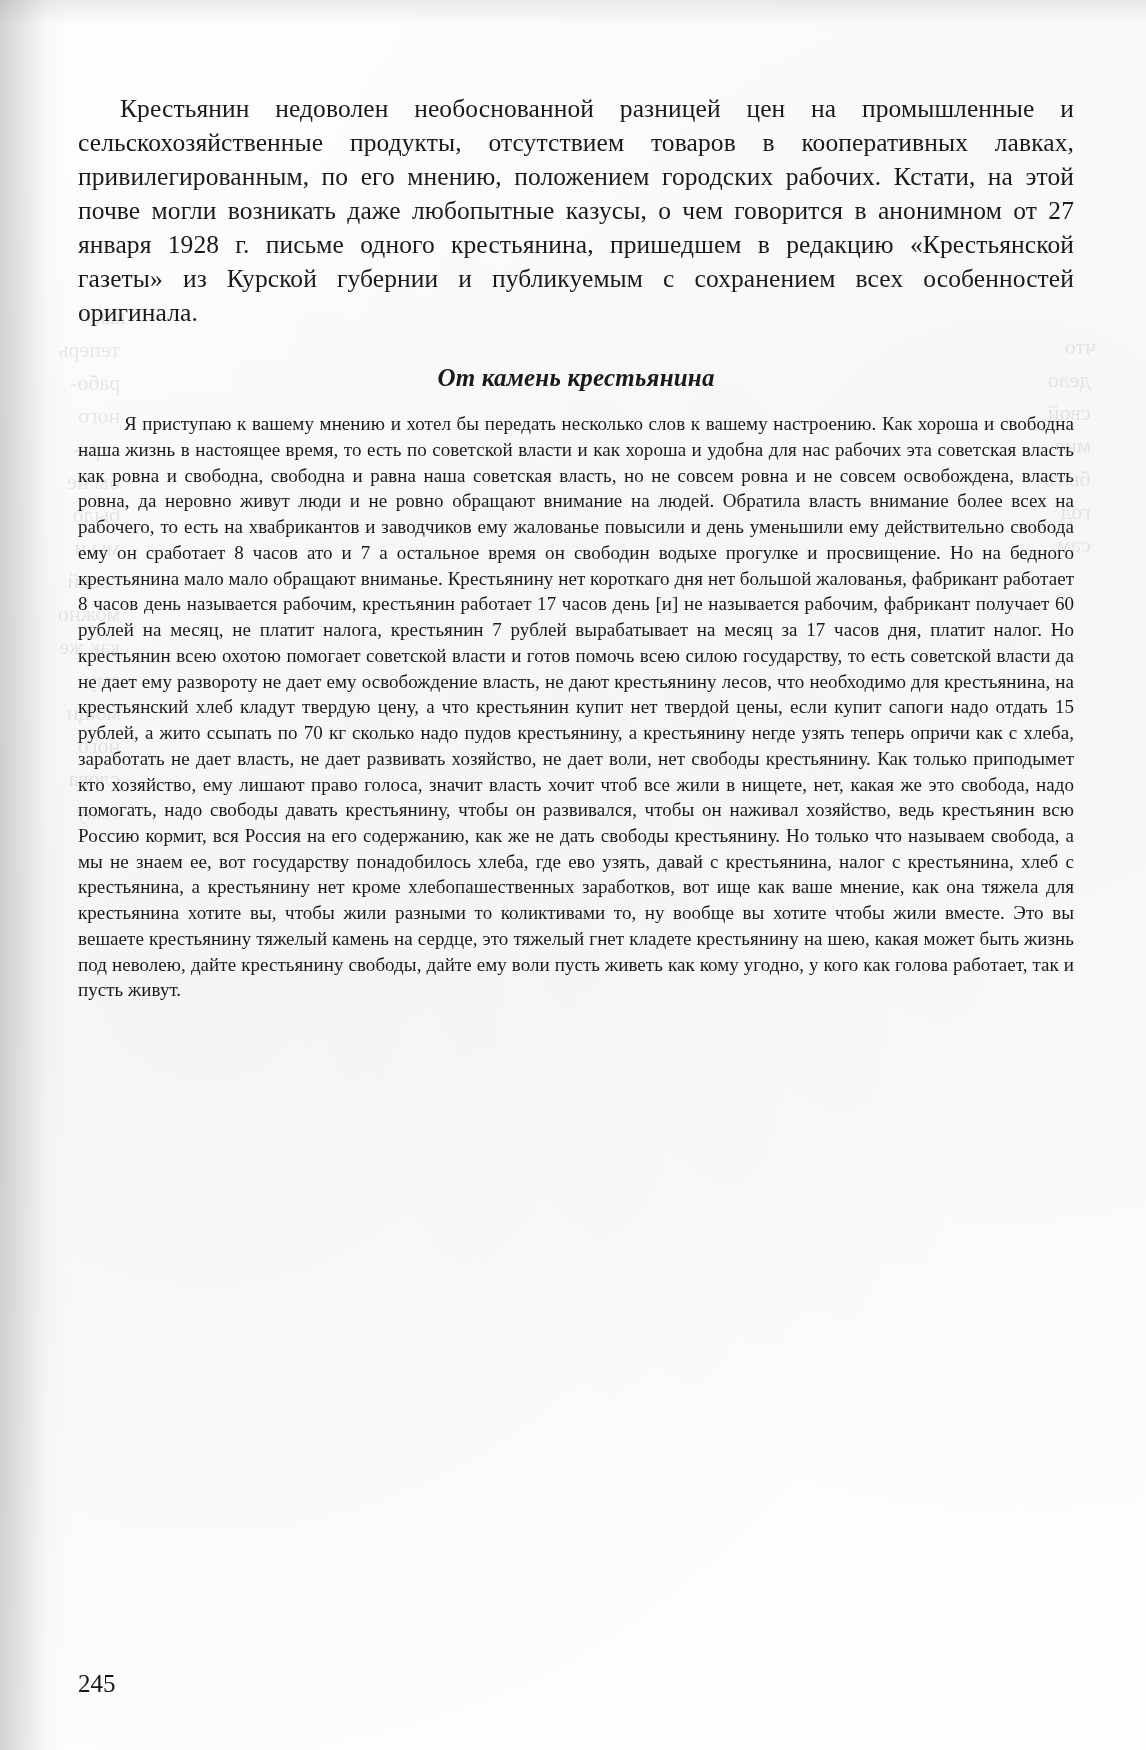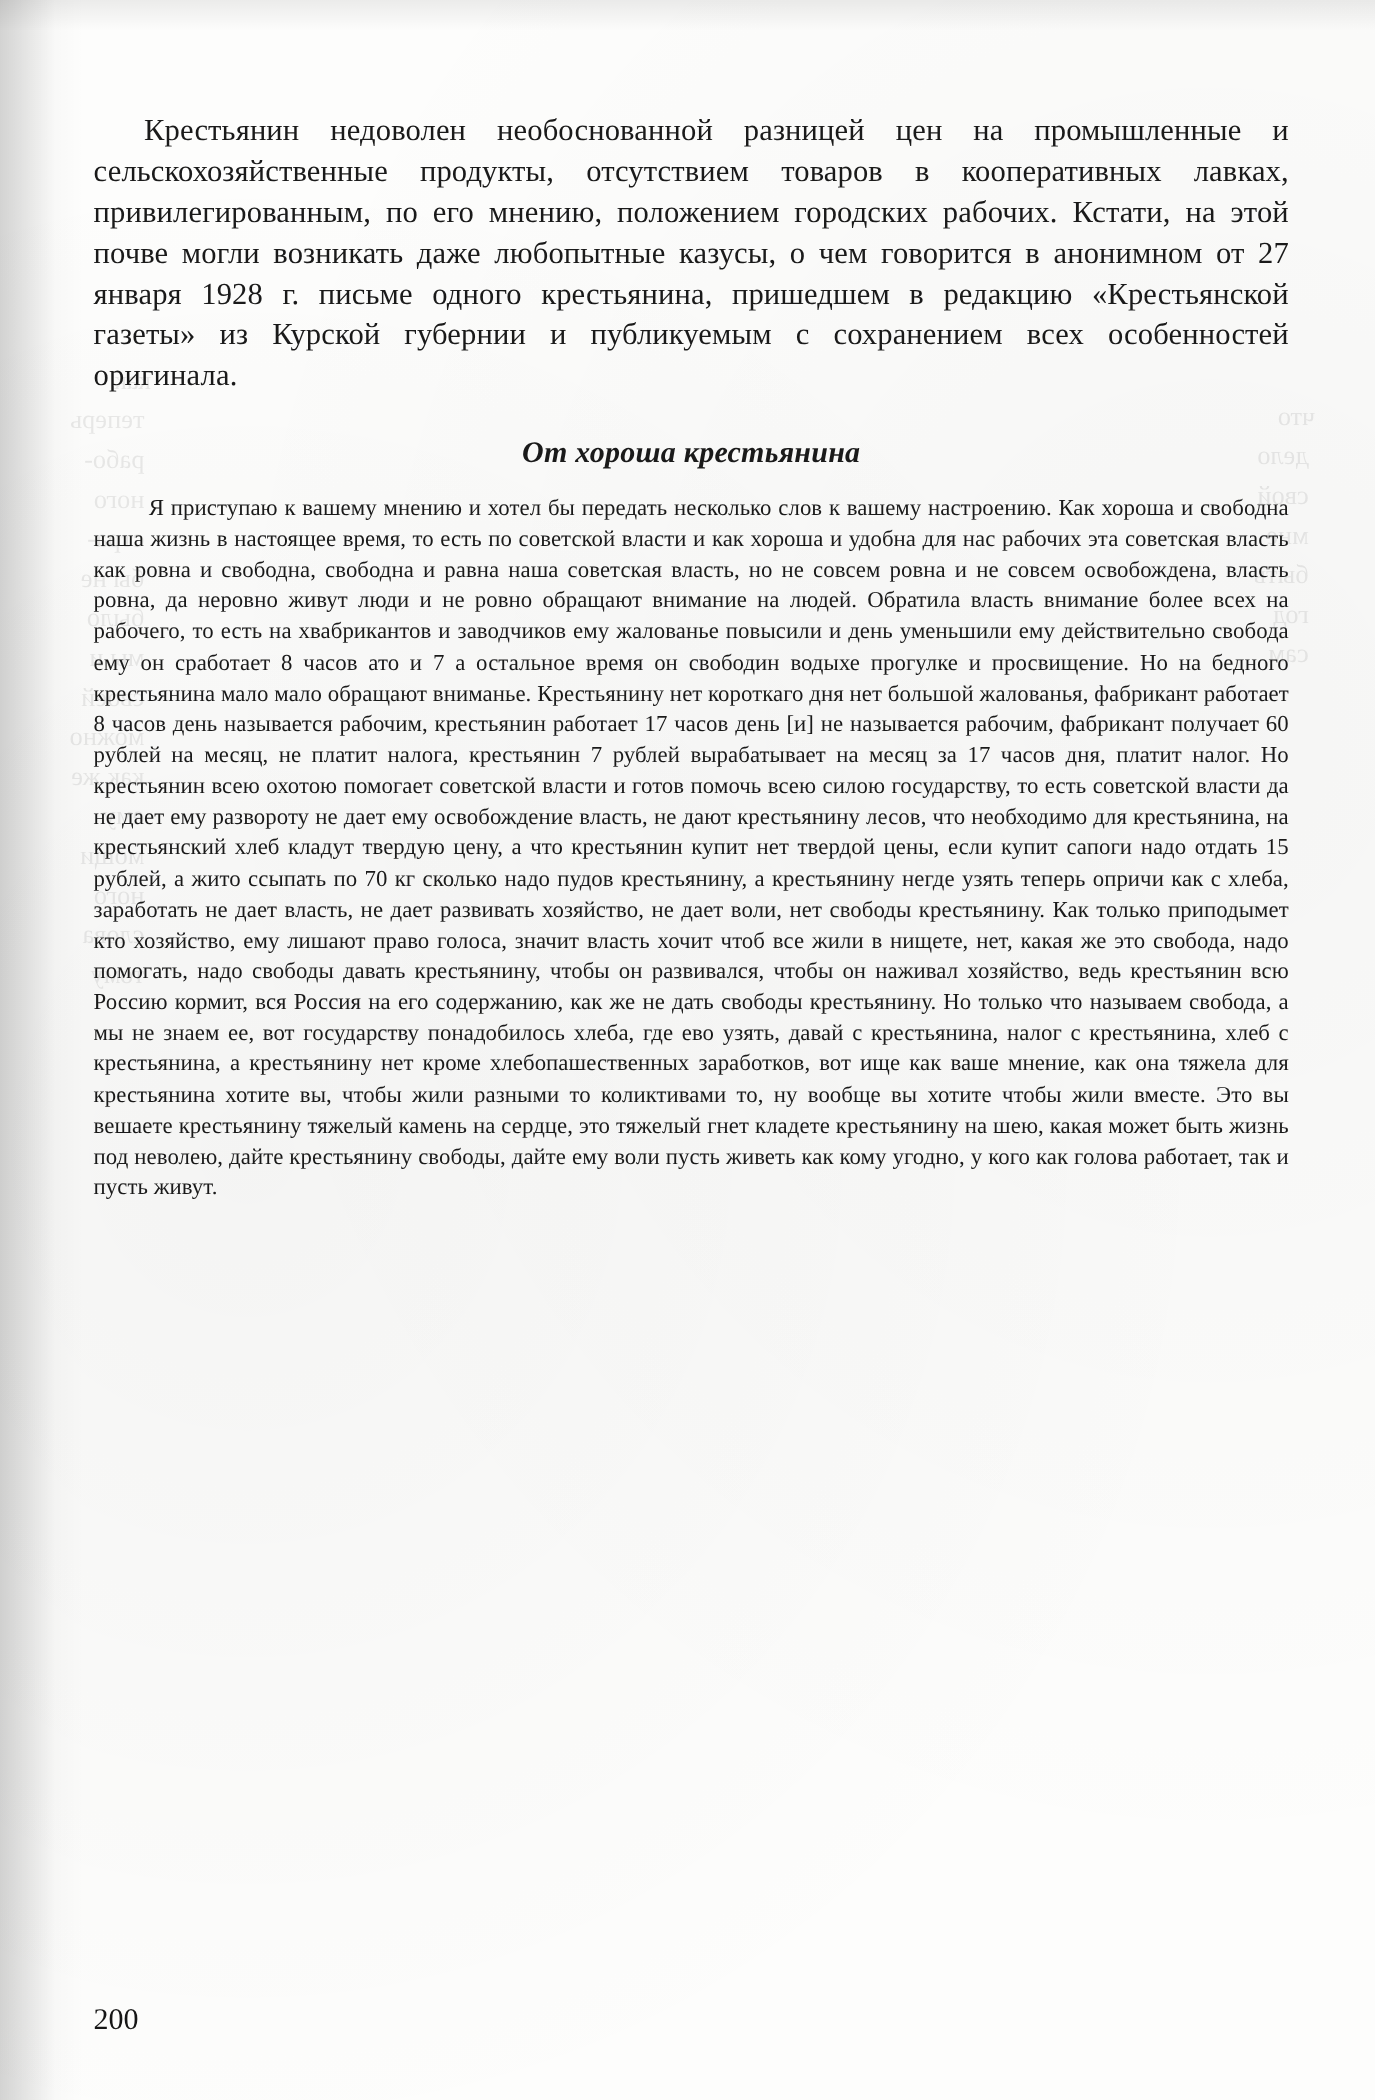--- a/index.html
+++ b/index.html
@@ -127,19 +127,19 @@
  дело
  свой
  мне
  быть
  год
  сам
 </div>
 
   <p class="intro"><span class="indent"></span><span>Крестьянин недоволен необоснованной разницей цен на промышленные и сельскохозяйственные продукты, отсутствием товаров в кооперативных лавках, привилегированным, по его мнению, положением городских рабочих. Кстати, на этой почве могли возникать даже любопытные казусы, о чем говорится в анонимном от 27 января  1928 г. письме одного крестьянина, пришедшем в редакцию «Крестьянской газеты» из Курской губернии и публикуемым с сохранением всех особенностей оригинала.</span></p>
 
-  <h2 class="letter-title">От хороша крестьянина</h2>
+  <h2 class="letter-title">От камень крестьянина</h2>
 
   <p class="letter-body"><span class="indent"></span><span>Я приступаю к вашему мнению и хотел бы передать несколько слов к вашему настроению. Как хороша и свободна наша жизнь в настоящее время, то есть по советской власти и как хороша и удобна для нас рабочих эта советская власть как ровна и свободна, свободна и равна наша советская власть, но не совсем ровна и не совсем освобождена, власть ровна, да неровно живут люди и не ровно обращают внимание на людей. Обратила власть внимание более всех на рабочего, то есть на хвабрикантов и заводчиков ему жалованье повысили и день уменьшили ему действительно свобода ему он сработает 8 часов ато и 7 а остальное время он свободин водыхе прогулке и просвищение. Но на бедного крестьянина мало мало обращают вниманье. Крестьянину нет короткаго дня нет большой жалованья, фабрикант работает 8 часов день называется рабочим, крестьянин работает 17 часов день [и] не называется рабочим, фабрикант получает 60 рублей на месяц, не платит налога, крестьянин 7 рублей вырабатывает на месяц за 17 часов дня, платит налог. Но крестьянин всею охотою помогает советской власти и готов помочь всею силою государству, то есть советской власти да не дает ему развороту не дает ему освобождение власть, не дают крестьянину лесов, что необходимо для крестьянина, на крестьянский хлеб кладут твердую цену, а что крестьянин купит нет твердой цены, если купит сапоги надо отдать 15 рублей, а жито ссыпать по 70 кг сколько надо пудов крестьянину, а крестьянину негде узять теперь опричи как с хлеба, заработать не дает власть, не дает развивать хозяйство, не дает воли, нет свободы крестьянину. Как только приподымет кто хозяйство, ему лишают право голоса, значит власть хочит чтоб все жили в нищете, нет, какая же это свобода, надо помогать, надо свободы давать крестьянину, чтобы он развивался, чтобы он наживал хозяйство, ведь крестьянин всю Россию кормит, вся Россия на его содержанию, как же не дать свободы крестьянину. Но только что называем свобода, а мы не знаем ее, вот государству понадобилось хлеба, где ево узять, давай с крестьянина, налог с крестьянина, хлеб с крестьянина, а крестьянину нет кроме хлебопашественных заработков, вот ище как ваше мнение, как она тяжела для крестьянина хотите вы, чтобы жили разными то коликтивами то, ну вообще вы хотите чтобы жили вместе. Это вы вешаете крестьянину тяжелый камень на сердце, это тяжелый гнет кладете крестьянину на шею, какая может быть жизнь под неволею, дайте крестьянину свободы, дайте ему воли пусть живеть как кому угодно, у кого как голова работает, так и пусть живут.</span></p>
 
-  <div class="page-number">200</div>
+  <div class="page-number">245</div>
 
 </div>
 
 </body></html>

